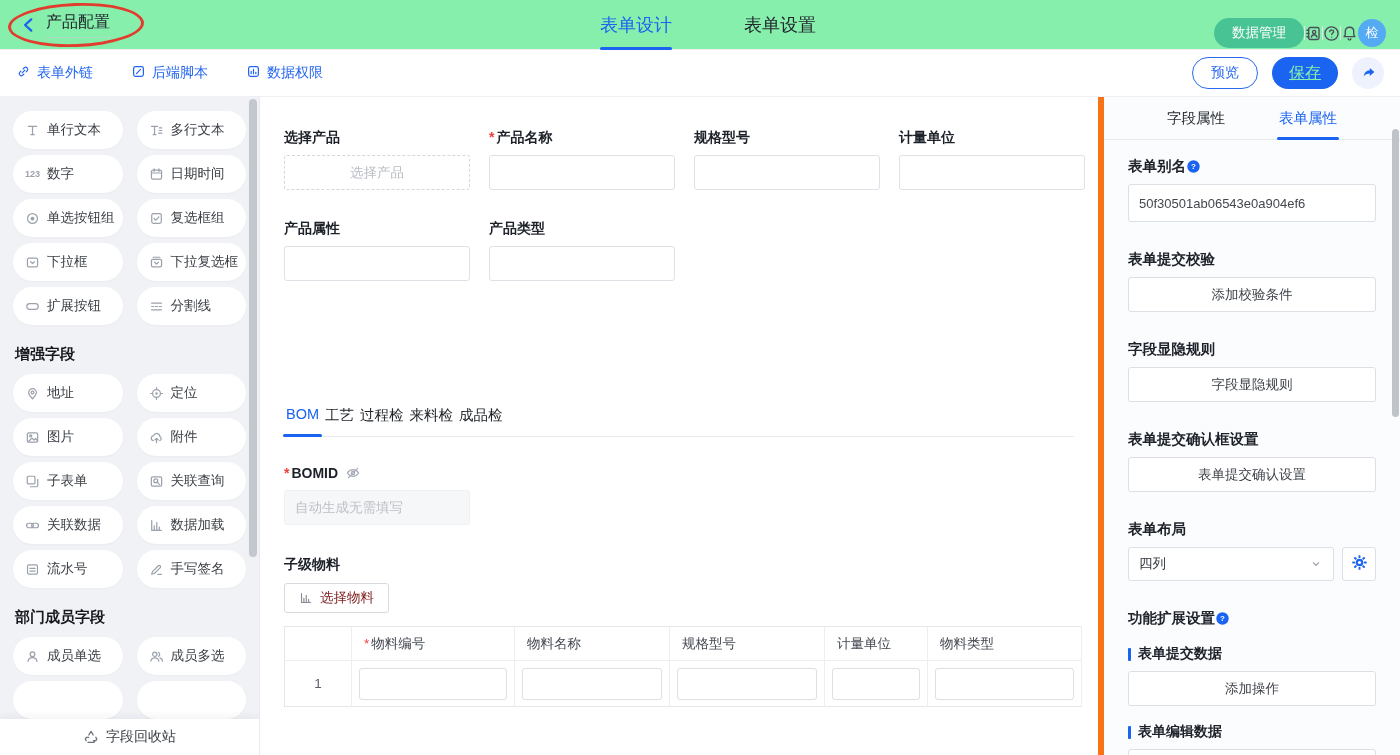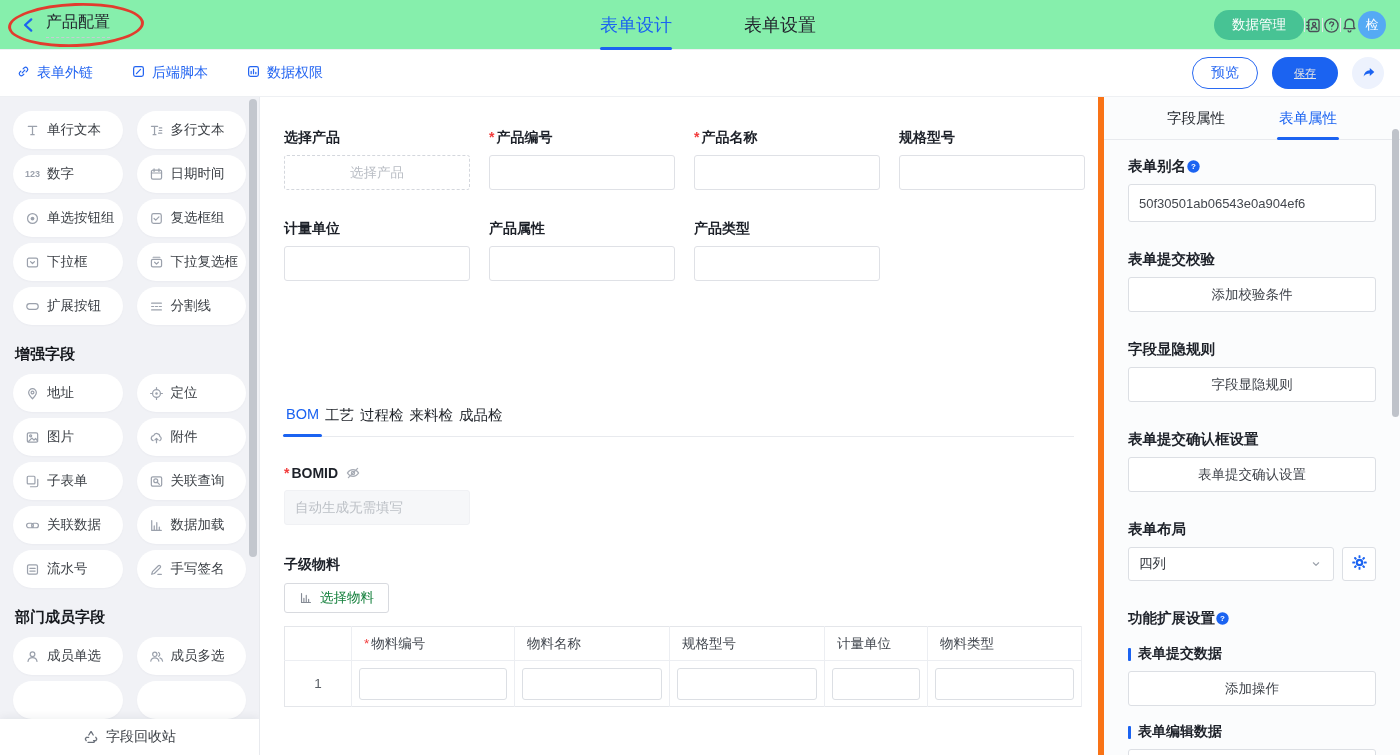--- a/index.html
+++ b/index.html
@@ -10,33 +10,33 @@
   
   .hdr { position:relative; height:50px; border-bottom:1px solid #eef0f3; display:flex; align-items:center; background:#86efac; }
   .back-wrap { display:flex; align-items:center; gap:8px; margin-left:20px; }
   .back-ic { color:#1b63f1; display:flex; }
   .hdr-title { font-size:16px; color:#23272e; padding-bottom:4px; border-bottom:1px dashed #c8ccd4; }
   .annot { position:absolute; left:8px; top:3px; width:136px; height:44px; border:3px solid #e23c2e; border-radius:50%; transform:rotate(-2deg); pointer-events:none; }
   .hdr-tabs { position:absolute; left:600px; top:0; height:50px; display:flex; gap:72px; }
   .hdr-tab { height:50px; display:flex; align-items:center; font-size:18px; color:#23272e; cursor:pointer; position:relative; }
   .hdr-tab.active { color:#1b63f1; }
   .hdr-tab.active::after { content:""; position:absolute; left:0; right:0; bottom:0; height:3px; background:#1b63f1; border-radius:2px; }
-  .hdr-right { position:absolute; right:14px; top:0; height:50px; display:flex; align-items:center; }
+  .hdr-right { position:absolute; right:14px; top:8px; height:50px; display:flex; align-items:center; }
   .btn-green { height:30px; padding:0 18px; border-radius:15px; background:#47c394; color:#fff; font-size:13.5px; border:none; display:flex; align-items:center; cursor:pointer; }
   .vdiv { width:1px; height:14px; background:#e3e5e9; }
   .hic { color:#4a4f58; display:flex; cursor:pointer; }
   .avatar { width:28px; height:28px; border-radius:50%; background:#55aaf4; color:#fff; font-size:13px; display:flex; align-items:center; justify-content:center; cursor:pointer; }
 
   
   .tbar { height:47px; border-bottom:1px solid #eef0f3; display:flex; align-items:center; padding:0 16px; background:#fff; }
   .tbar-links { display:flex; gap:38px; }
   .tlink { display:flex; align-items:center; gap:6px; color:#2264f1; font-size:14px; cursor:pointer; }
   .tbar-right { margin-left:auto; display:flex; align-items:center; gap:14px; }
   .btn-preview { height:32px; width:66px; border-radius:16px; background:#fff; border:1px solid #2a6af2; color:#2a6af2; font-size:14px; cursor:pointer; }
-  .btn-save { height:32px; width:66px; border-radius:16px; background:#1b63f1; border:none; color:#e5e5e5; font-size:11px; cursor:pointer;text-decoration:underline; }
+  .btn-save { height:32px; width:66px; border-radius:16px; background:#1b63f1; border:none; color:#86efac; font-size:16px; cursor:pointer;text-decoration:underline; }
   .btn-share { width:32px; height:32px; border-radius:50%; background:#edf2fd; border:none; color:#1b63f1; display:flex; align-items:center; justify-content:center; cursor:pointer; }
 
   
   .body { display:flex; height:658px; }
 
   
   .sidebar { position:relative; width:260px; background:#f1f2f6; border-right:1px solid #e8eaee; overflow:hidden; padding-top:14px; flex:none; }
   .sb-title { margin:20px 15px 10px; font-size:15px; font-weight:bold; color:#15181d; }
   .sb-title.first { margin-top:2px; }
   .sb-grid { display:grid; grid-template-columns:1fr 1fr; gap:6px 14px; padding:0 13px; }
@@ -58,21 +58,21 @@
   .bom-tabs { display:flex; gap:6px; margin-top:125px; border-bottom:1px solid #e8eaee; padding:0 2px; }
   .bom-tab { font-size:14.5px; color:#22262c; padding-bottom:11px; position:relative; cursor:pointer; }
   .bom-tab.active { color:#1b63f1; }
   .bom-tab.active::after { content:""; position:absolute; left:-3px; right:-3px; bottom:-1px; height:3px; background:#1b63f1; border-radius:2px; }
 
   .bomid-label { margin-top:28px; font-size:14px; font-weight:bold; color:#1d2129; display:flex; align-items:center; gap:7px; }
   .bomid-label .ic { color:#a7acb5; display:flex; }
   .inp-disabled { margin-top:9px; width:186px; height:35px; background:#f6f7f9; border:1px solid #f0f1f4; border-radius:3px; color:#bcc0c6; font-size:13.5px; padding:0 10px; display:flex; align-items:center; }
 
   .sub-title { margin-top:31px; font-size:14px; font-weight:bold; color:#1d2129; }
-  .btn-select-mat { margin-top:9px; height:30px; padding:0 14px; background:#fff; border:1px solid #d8dadf; border-radius:3px; font-size:13.5px; color:#15803d; display:inline-flex; align-items:center; gap:7px; cursor:pointer; }
+  .btn-select-mat { margin-top:9px; height:30px; padding:0 14px; background:#fff; border:1px solid #d8dadf; border-radius:3px; font-size:13.5px; color:#7f1d1d; display:inline-flex; align-items:center; gap:7px; cursor:pointer; }
   .btn-select-mat .ic { color:#858b95; display:flex; }
 
   .mtable { margin-top:13px; width:797px; border:1px solid #e4e6ea; border-collapse:collapse; table-layout:fixed; }
   .mtable th { height:34px; font-size:13.5px; font-weight:normal; color:#434850; text-align:left; padding:0 12px; border-right:1px solid #eceef2; border-bottom:1px solid #eceef2; background:#fff; white-space:nowrap; }
   .mtable td { height:46px; border-right:1px solid #eceef2; padding:0 7px; background:#fff; }
   .mtable td.idx { text-align:center; color:#5a5f66; font-size:13.5px; }
   .mtable td input { width:100%; height:32px; border:1px solid #dcdfe4; border-radius:3px; outline:none; padding:0 8px; font-size:13px; font-family:inherit; }
   .th-req { color:#f23c3c; margin-right:2px; }
 
   
@@ -401,23 +401,20 @@
     </div>
 
     <div class="canvas">
       <div class="fgrid" id="field-grid">
           <div class="fld">
             <div class="fld-label">
               <span>选择产品</span>
             </div>
             <div class="picker">选择产品</div>
           </div>
-          <div class="fld"><div class="fld-label">
-              <span class="req">产品编号</span>
-            </div><input style=""></div>
           <div class="fld"><div class="fld-label">
               <span class="req">产品名称</span>
             </div><input style=""></div>
           <div class="fld"><div class="fld-label">
               <span>规格型号</span>
             </div><input style=""></div>
           <div class="fld"><div class="fld-label">
               <span>计量单位</span>
             </div><input style=""></div>
           <div class="fld"><div class="fld-label">

